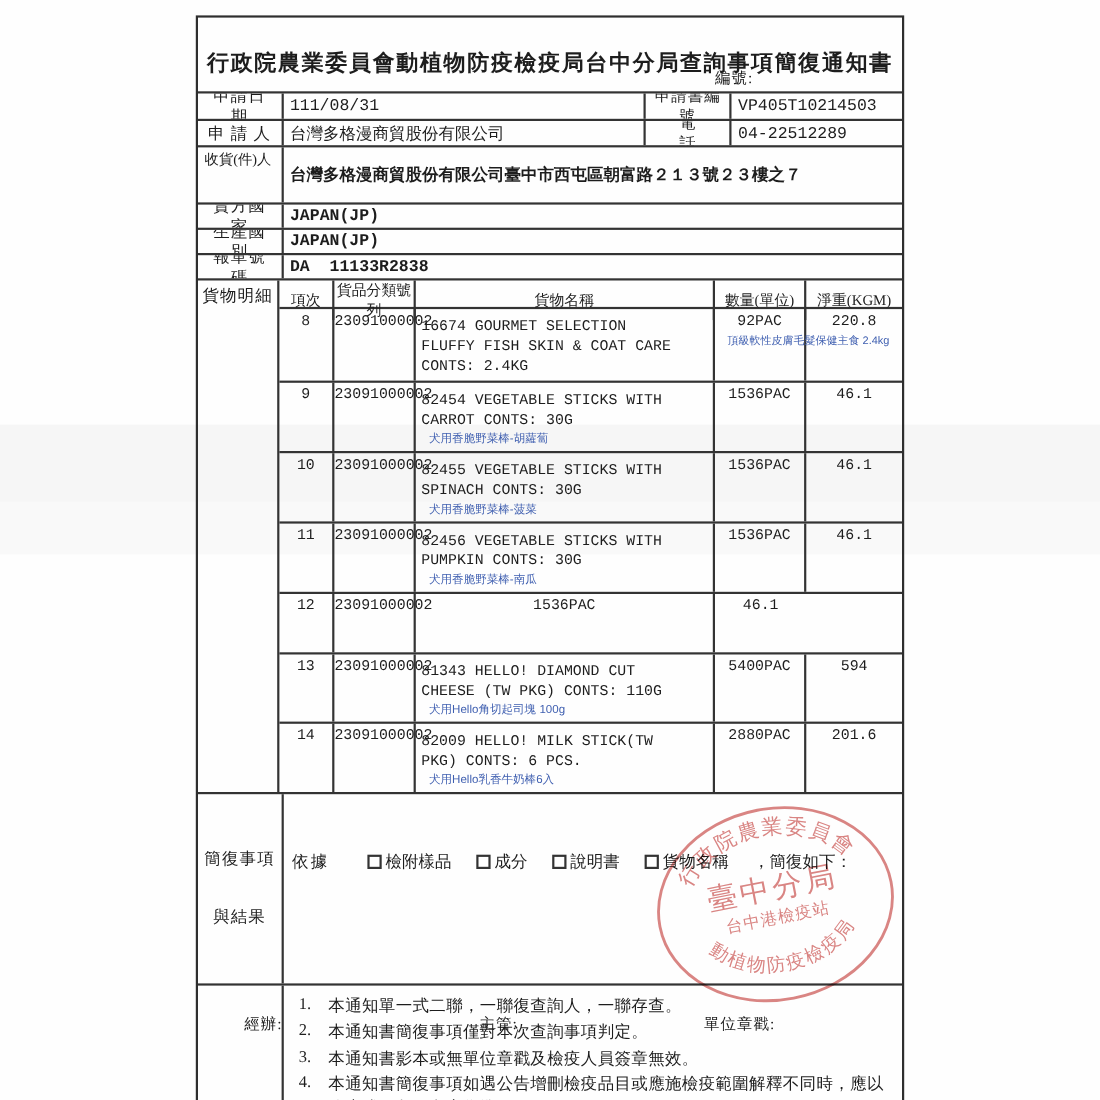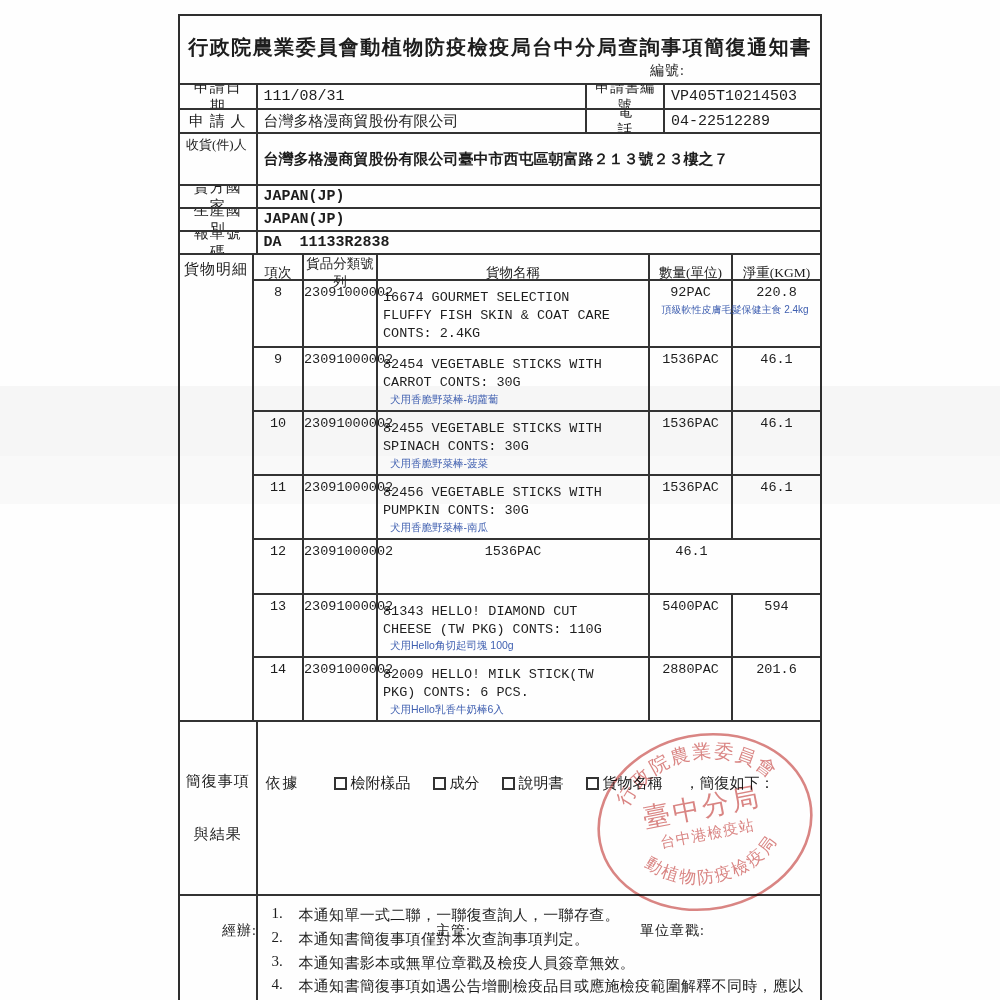--- a/index.html
+++ b/index.html
@@ -8,21 +8,21 @@
           font-family:"Liberation Serif", serif; color:#1d1d1d; background:#fefefe; }
   .band { position:absolute; left:0; width:1000px; pointer-events:none; z-index:1; }
   .band1 { top:386px; height:70px; background:rgba(110,110,110,0.055); }
   .band2 { top:456px; height:48px; background:rgba(110,110,110,0.03); }
 
   .doc { position:absolute; left:178px; top:14px; width:644px;
          border:2px solid #2e2e2e; z-index:2; }
 
   
   .title-block { position:relative; height:69px; border-bottom:2px solid #333; }
-  .doc-title { text-align:center; padding-top:18px; font-size:20px; letter-spacing:1.5px;
+  .doc-title { text-align:center; padding-top:28px; font-size:20px; letter-spacing:1.5px;
                font-weight:600; }
   .serial { position:absolute; left:470px; top:46px; font-size:14px; letter-spacing:1px; }
 
   .row { display:flex; border-bottom:2px solid #333; }
   .cell { border-right:2px solid #333; padding:1px 6px; display:flex; align-items:center;
           font-size:15px; overflow:hidden; }
   .cell:last-child { border-right:none; }
   .lab { justify-content:center; text-align:center; letter-spacing:1px; }
   .w78 { width:78px; } .w332 { width:332px; } .w156 { width:156px; } .w566 { width:566px;font-weight:bold; }
   .h25 { height:25px; } .h24 { height:24px; } .h52 { height:52px; } .h23 { height:23px; }

